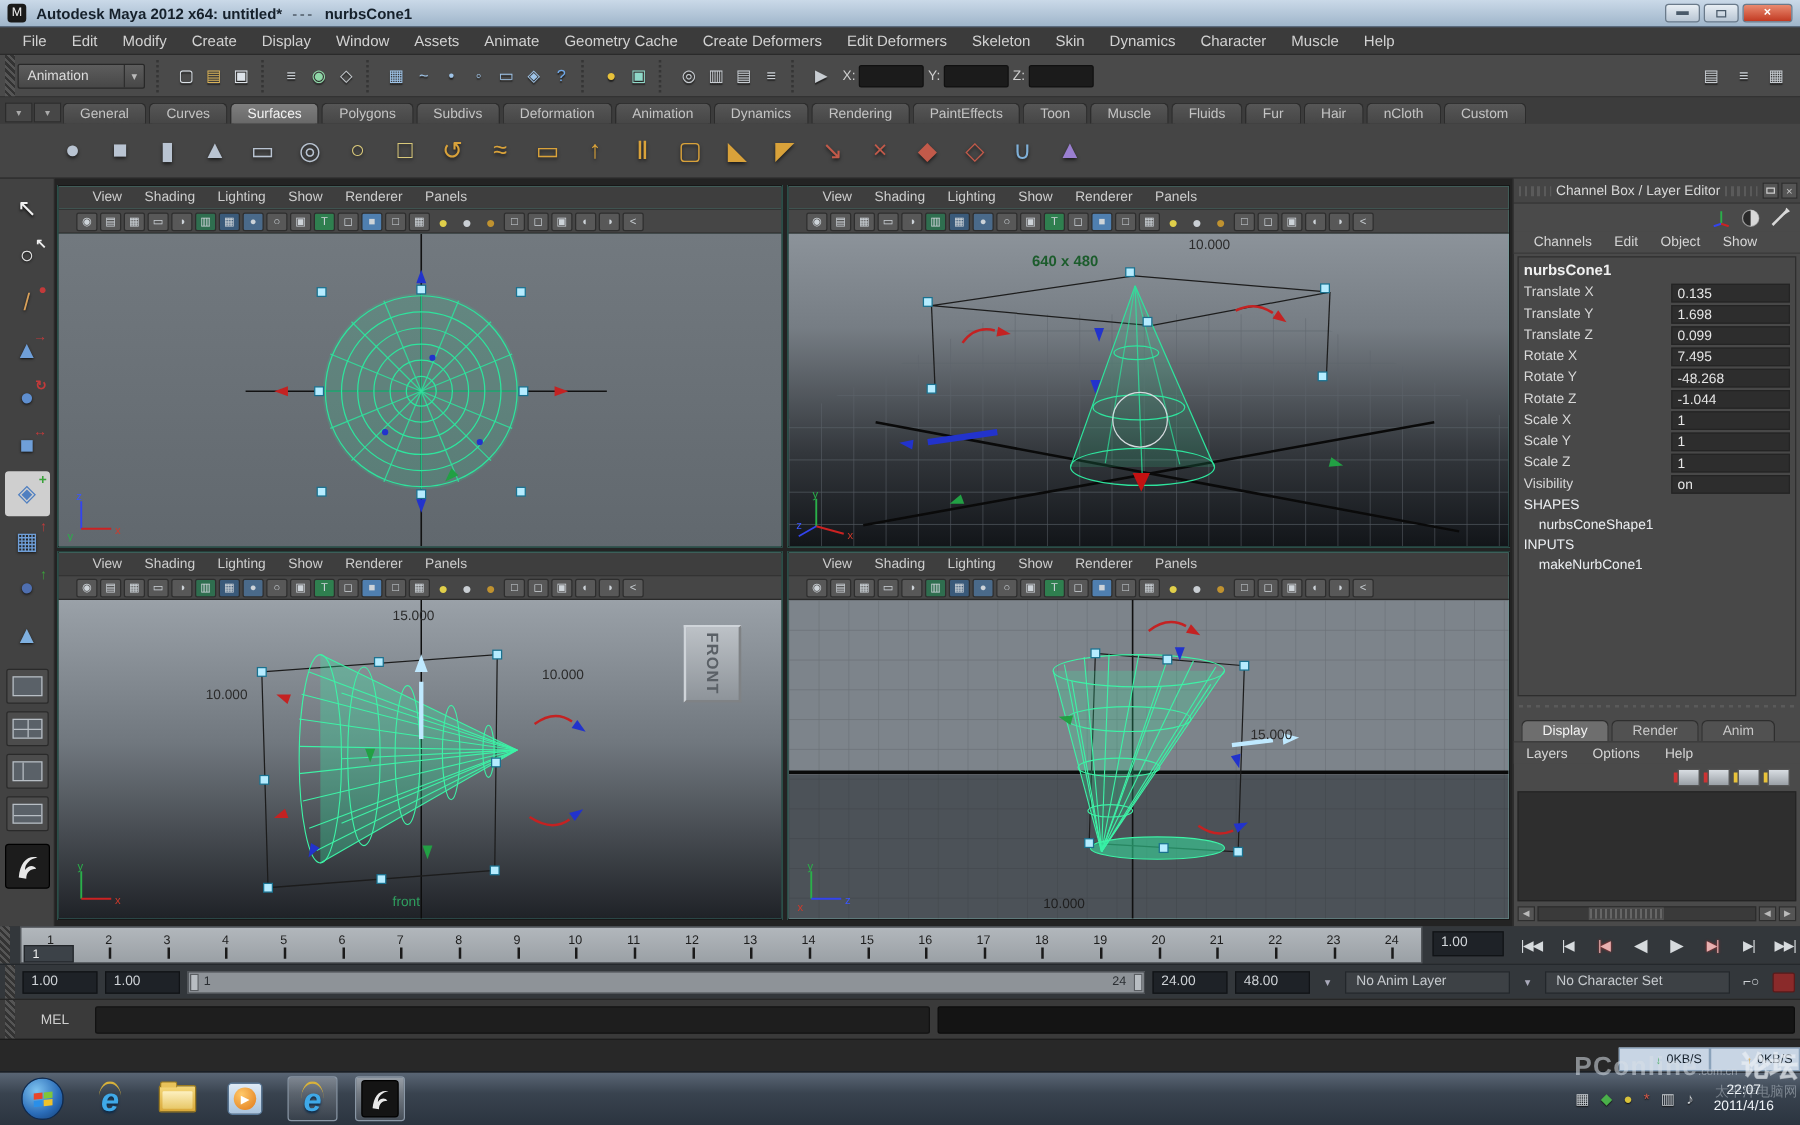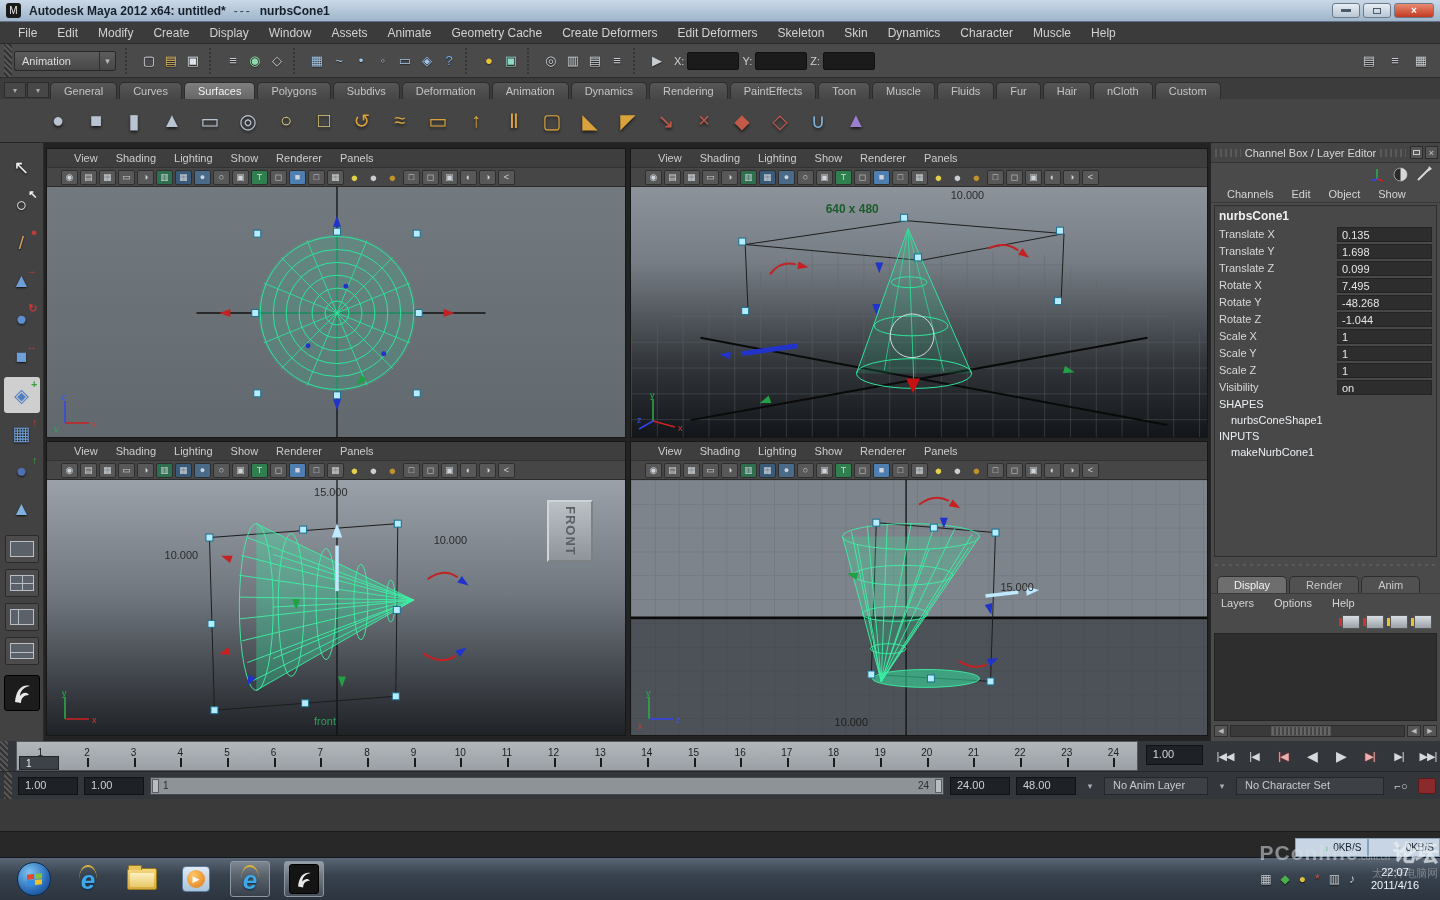--- a/index.html
+++ b/index.html
@@ -120,21 +120,21 @@
   .rfield{width:60px;height:18px;background:#1e2227;border:1px solid #101316;color:#cfd3d7;font-size:11px;padding:1px 6px}
   #rtrack{flex:1;height:18px;background:#8e9398;border:1px solid #45494d;position:relative;display:flex;align-items:center}
   #rtrack .rh{position:absolute;top:1px;bottom:1px;width:7px;background:#b8bdc2;border:1px solid #5a5e62}
   #rtrack .rh.left{left:1px}
   #rtrack .rh.right{right:1px}
   #rtrack .rlab{font-size:10px;color:#2a2e32;position:absolute;top:2px}
   #rtrack .rlab.start{left:12px}
   #rtrack .rlab.end{right:14px}
   .dd-arrow{width:16px;color:#aab;font-size:9px;text-align:center}
   .ddfield{height:18px;background:#3d4145;border:1px solid #23272b;color:#c6cace;font-size:11px;padding:1px 8px}
-  #anim-layer-dd{width:104px}
+  #anim-layer-dd{width:132px}
   #charset-dd{width:148px}
   .key-ico{width:22px;color:#cfd3d7;font-size:11px;text-align:center}
   .autokey{width:18px;height:16px;background:#8a2a2a;border:1px solid #5a1a1a;border-radius:2px}
   
   #melline{position:absolute;left:0;top:799px;width:1440px;height:32px;background:#3a3a3a;border-top:1px solid #262626;display:flex;align-items:center;gap:6px;padding:0 4px}
   #mel-label{width:52px;text-align:center;font-size:11px;color:#cfcfcf}
   #mel-input{width:668px;height:22px;background:#1e1e1e;border:1px solid #121212;border-radius:2px}
   #mel-result{flex:1;height:22px;background:#141414;border:1px solid #0c0c0c;border-radius:2px}
   #helpline{position:absolute;left:0;top:831px;width:1440px;height:26px;background:#282828;border-top:1px solid #1c1c1c}
   
@@ -1033,20 +1033,26 @@
     <div class="rfield">24.00</div>
     <div class="rfield">48.00</div>
     <div class="dd-arrow">▾</div>
     <div class="ddfield" id="anim-layer-dd">No Anim Layer</div>
     <div class="dd-arrow">▾</div>
     <div class="ddfield" id="charset-dd">No Character Set</div>
     <div class="key-ico">⌐○</div>
     <div class="autokey"></div>
   </div>
 
+  <div id="melline">
+    <div class="grip"></div>
+    <div id="mel-label">MEL</div>
+    <div id="mel-input"></div>
+    <div id="mel-result"></div>
+  </div>
 
   <div id="helpline"></div>
 
   <div id="netmon">
     <div class="netcell">
       <span class="netarrow dn">↓</span>
       <span>0KB/S</span>
     </div>
     <div class="netcell">
       <span class="netarrow up">↑</span>

